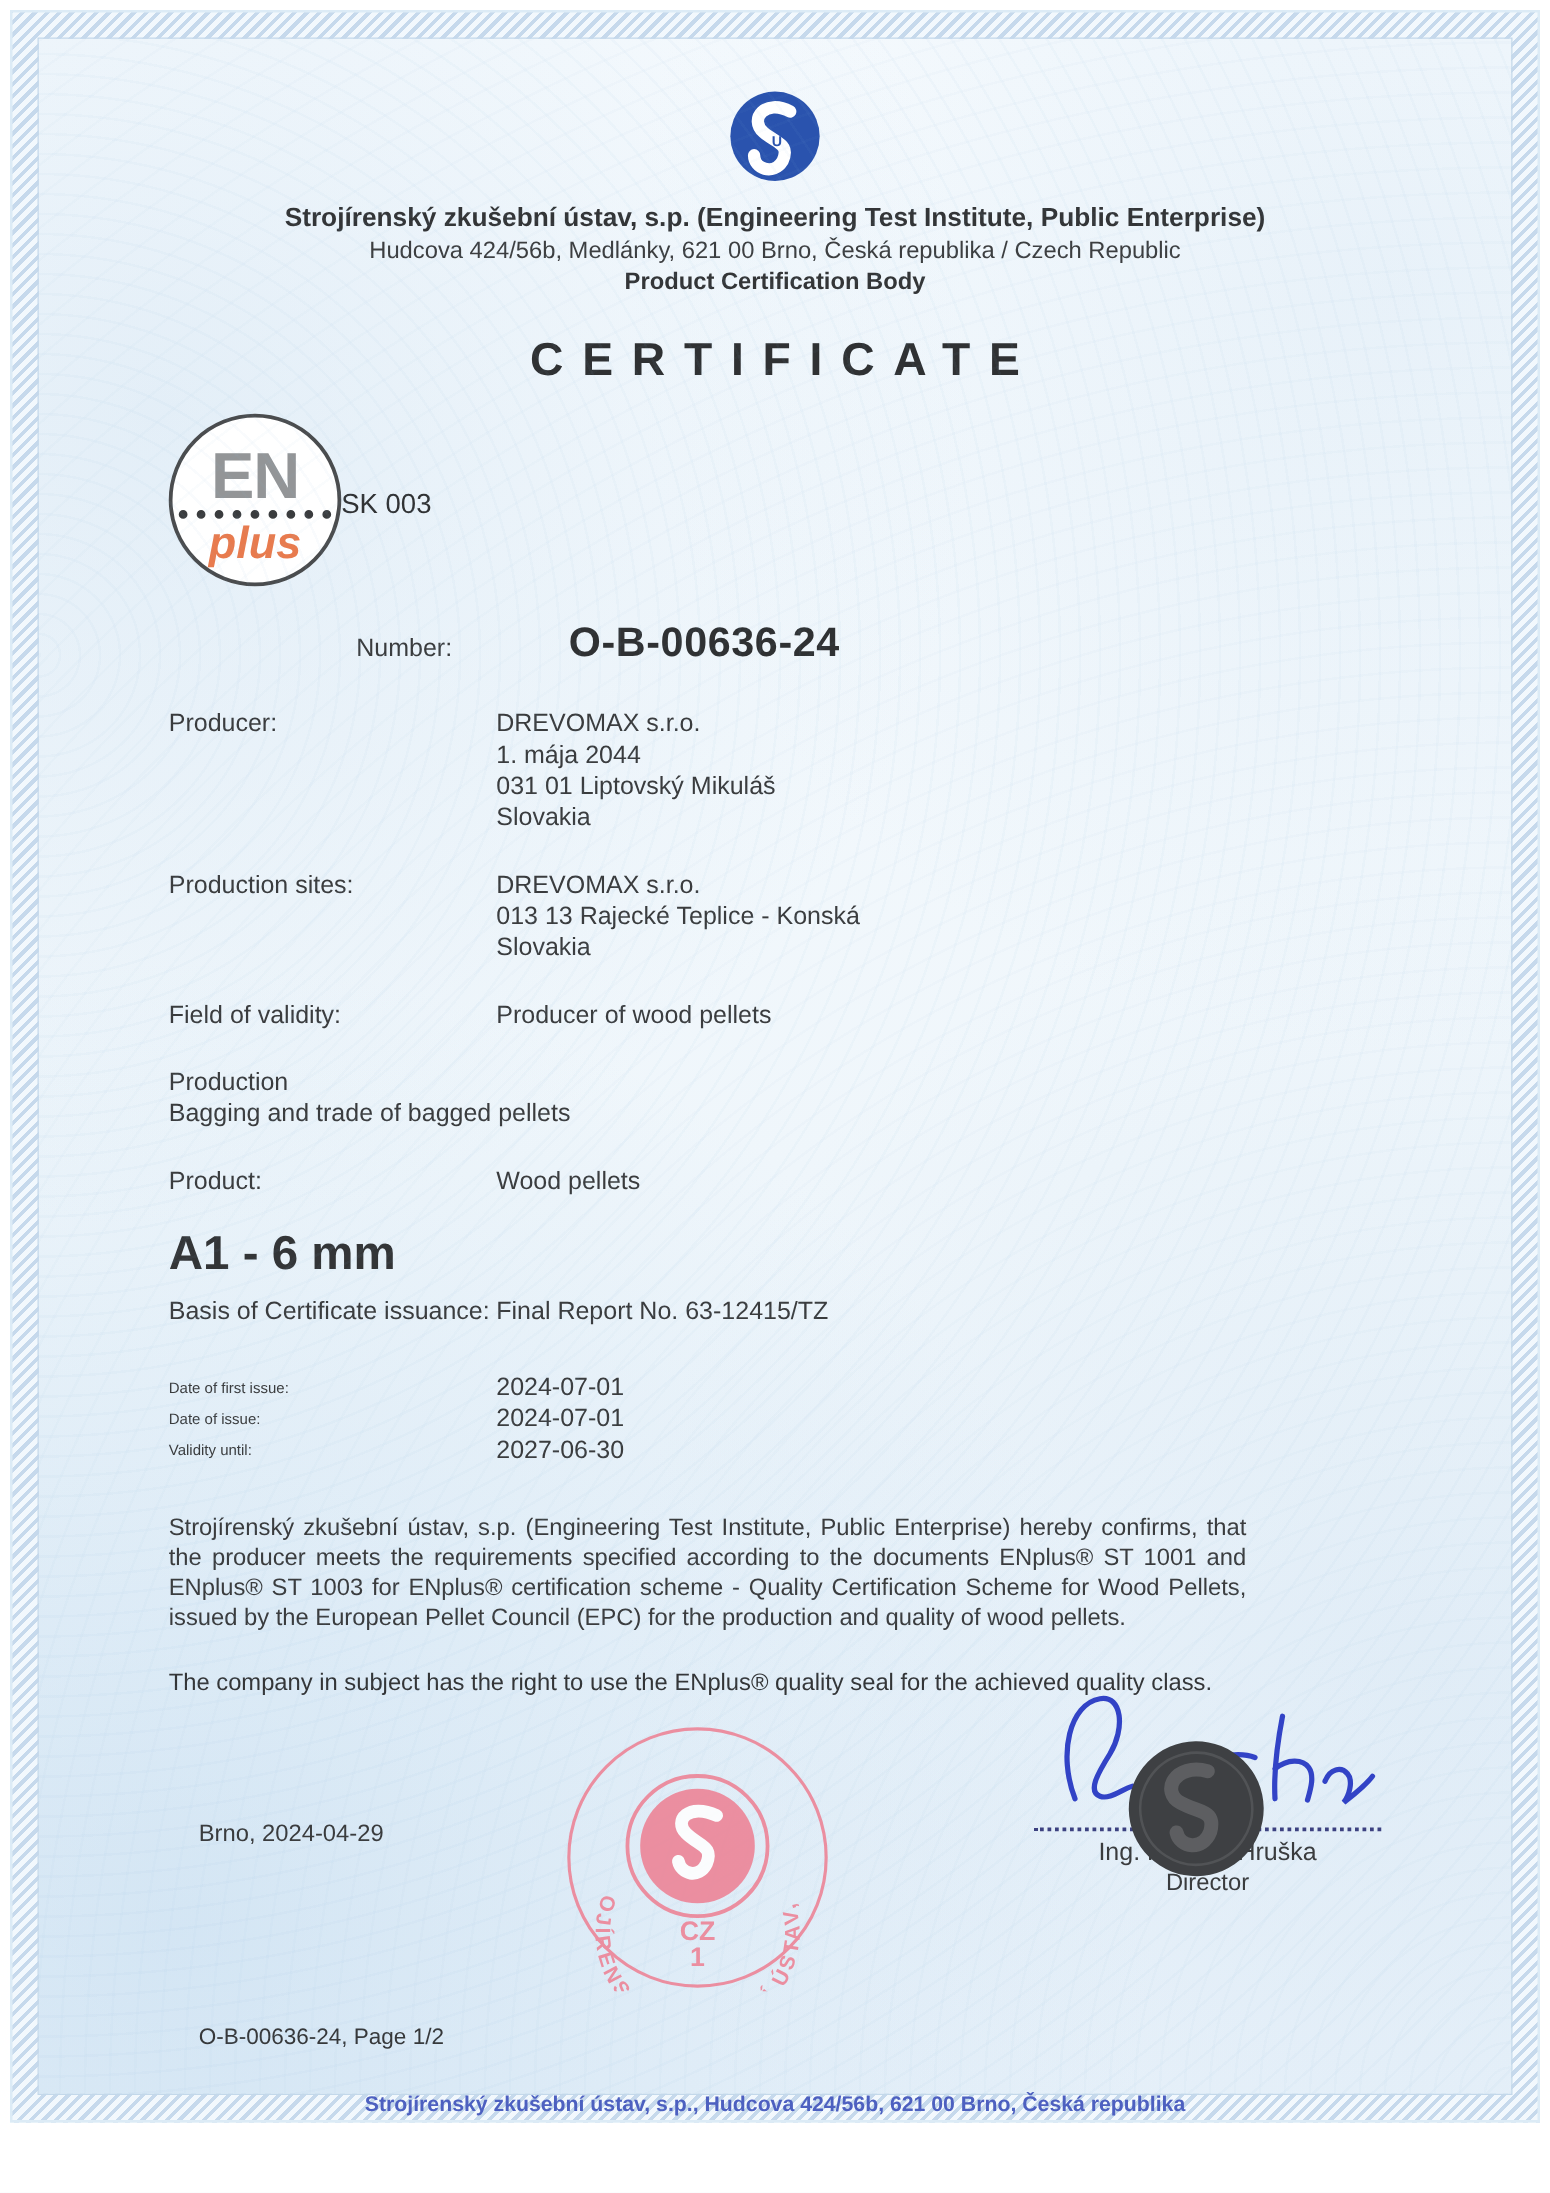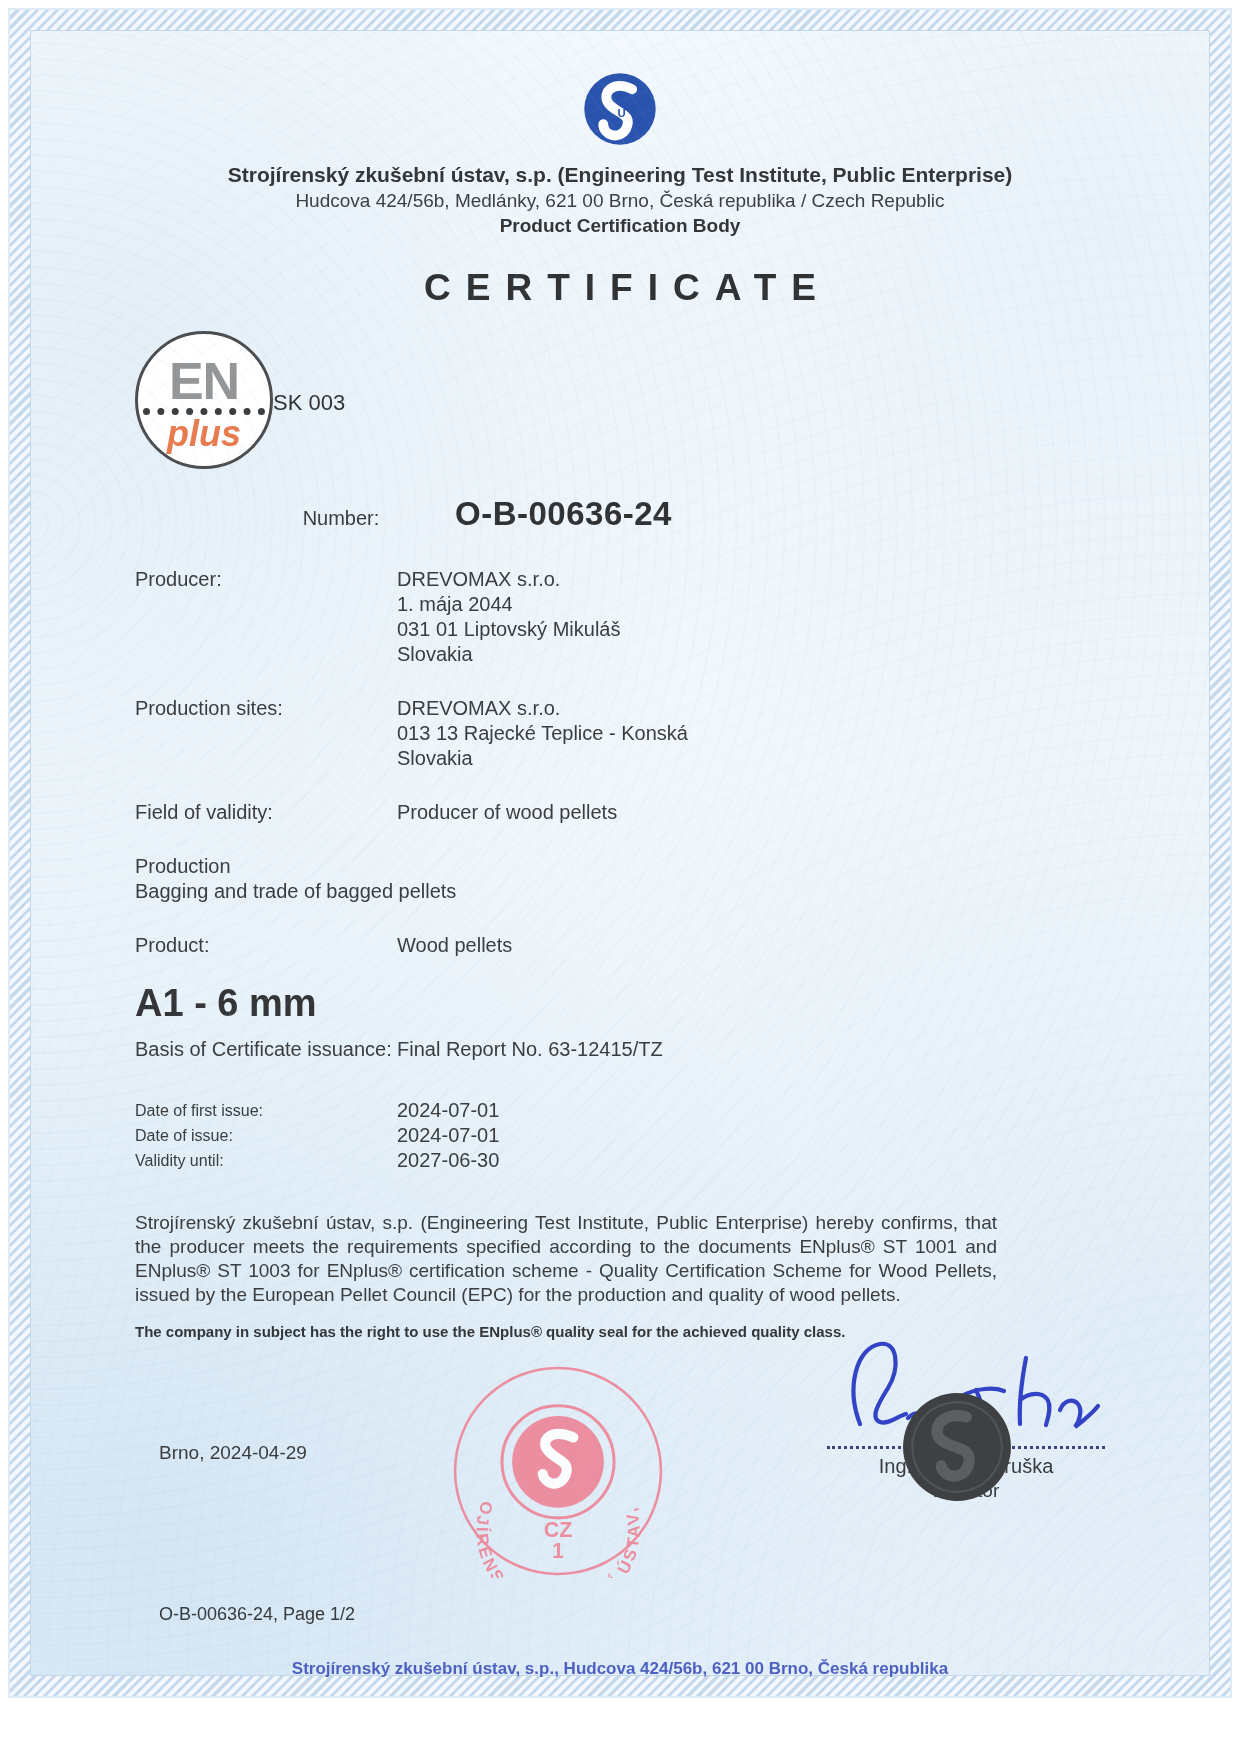--- a/index.html
+++ b/index.html
@@ -48,38 +48,38 @@
     width:138px; height:138px; border-radius:50%; border:3px solid #4a4c4e;
     background:#fff; display:flex; flex-direction:column; align-items:center; justify-content:center;
   }
   .enplus-en { font-size:52px; font-weight:bold; color:#939597; letter-spacing:-1px; line-height:46px; margin-top:10px; }
   .enplus-dots { width:122px; border-top:7px dotted #3a3c3e; margin-top:4px; }
   .enplus-plus { font-size:36px; font-weight:bold; font-style:italic; color:#e87b4e; line-height:38px; margin-top:0px; }
   .enplus-code { margin-top:6px; font-size:22px; color:#303234; }
 
   
   .number-row { display:flex; align-items:baseline; margin-top:26px; }
-  .number-label { width:262px; padding-left:150px; font-size:20px; color:#3a3c3e; flex:none;text-align:center; }
+  .number-label { width:262px; padding-left:150px; font-size:20px; color:#3a3c3e; flex:none; }
   .number-value { font-size:33px; font-weight:bold; color:#2f3133; padding-left:58px; letter-spacing:0.5px; }
 
   
   .fields { margin-top:34px; }
   .field-row { display:flex; margin-bottom:29px; }
   .field-label { width:262px; flex:none; font-size:20px; color:#3a3c3e; line-height:25px; }
   .field-value { font-size:20px; color:#3a3c3e; line-height:25px; }
   .field-row.tight { margin-bottom:14px; }
   .value-big { font-size:38px; font-weight:bold; color:#333537; line-height:40px; margin-top:-4px; }
 
   .dates { margin-top:36px; }
   .date-row { display:flex; }
-  .date-label { width:262px; flex:none; font-size:16px; color:#3a3c3e; line-height:25px; }
+  .date-label { width:262px; flex:none; font-size:12px; color:#3a3c3e; line-height:25px; }
   .date-value { font-size:20px; color:#3a3c3e; line-height:25px; }
 
   .body-par { margin-top:38px; max-width:862px; font-size:19px; line-height:24px; color:#3a3c3e; text-align:justify; }
-  .body-bold { margin-top:13px; max-width:880px; font-size:15px; line-height:24px; color:#333537; font-weight:bold; }
+  .body-bold { margin-top:28px; max-width:880px; font-size:19px; line-height:24px; color:#333537; font-weight:normal; }
 
   
   .sign-region { position:relative; height:250px; margin-top:6px; }
   .issue-date { position:absolute; left:24px; top:92px; font-size:19px; color:#3a3c3e; }
   .stamp-wrap { position:absolute; left:316px; top:14px; opacity:.88; }
   .sig-block { position:absolute; right:-6px; top:-18px; width:290px; text-align:center; }
   .sig-line { border-top:3px dotted #3c4180; margin:0 6px; }
   .sig-name { margin-top:6px; font-size:20px; color:#3a3c3e; }
   .sig-title { margin-top:2px; font-size:19px; color:#3a3c3e; }
 

